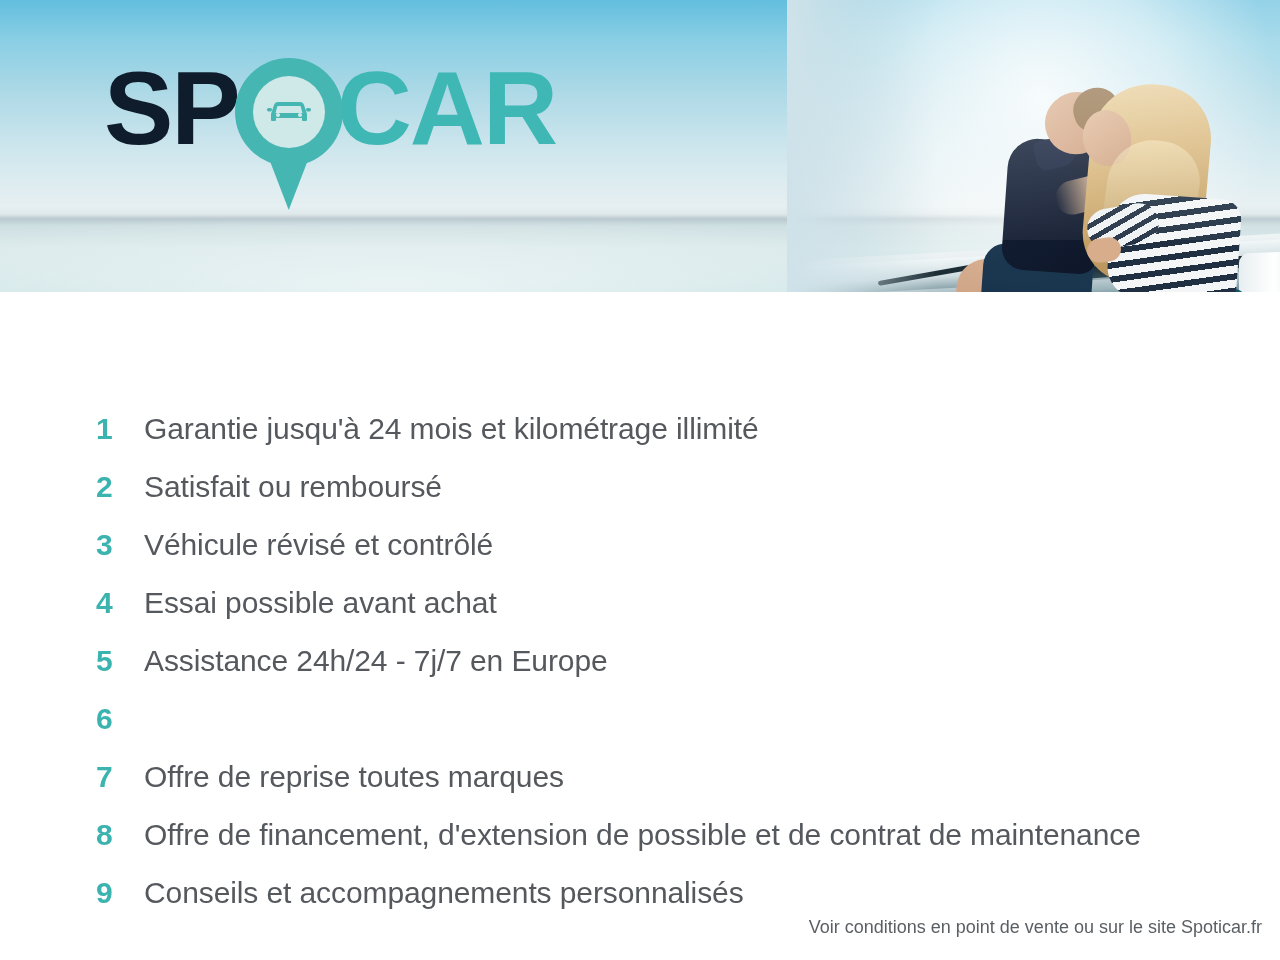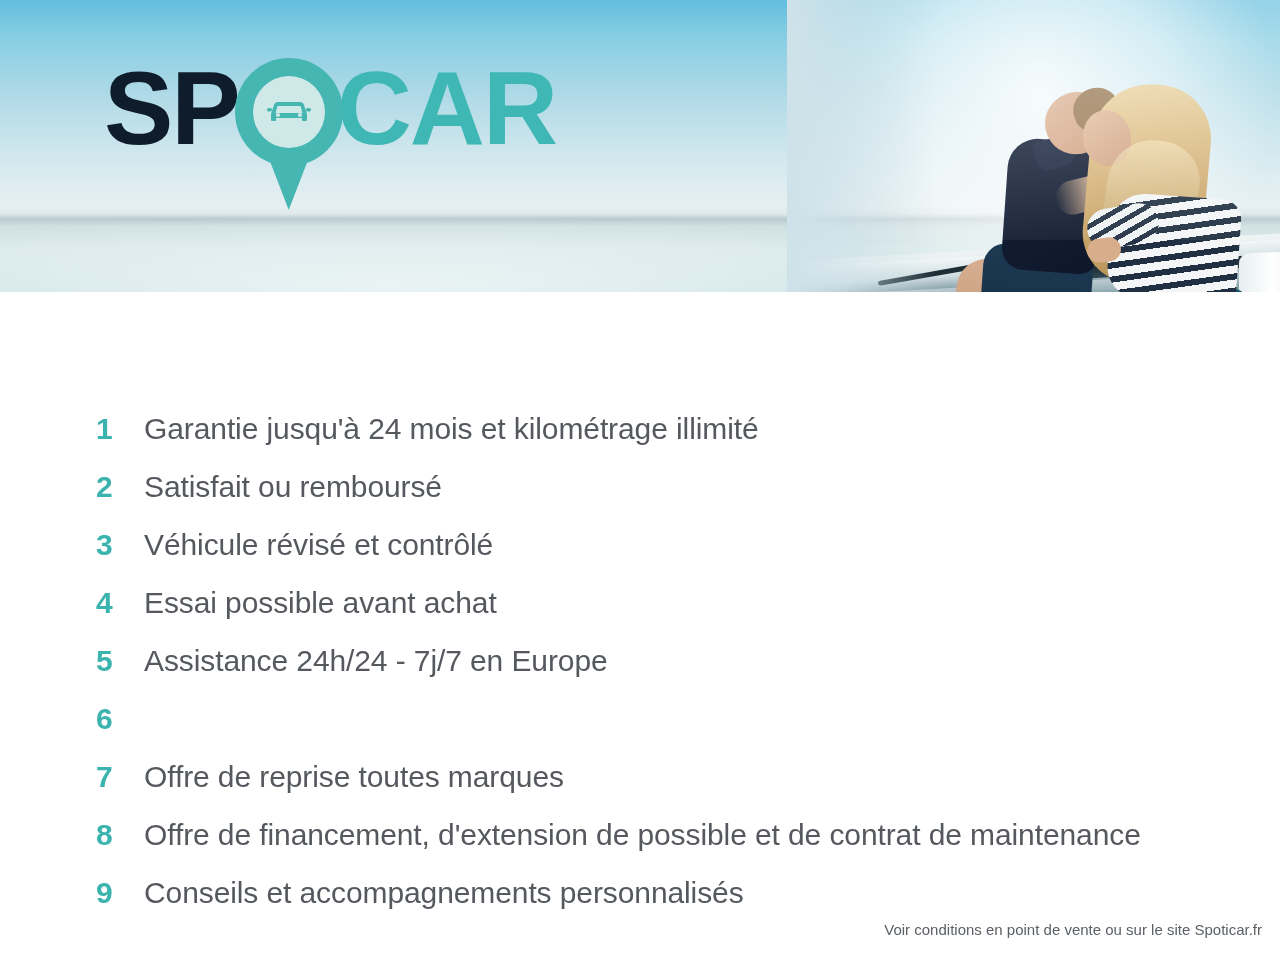--- a/index.html
+++ b/index.html
@@ -354,21 +354,21 @@
     letter-spacing: -0.1px;
   }
   .list-text em {
     font-style: italic;
   }
 
   
   .footer-note {
     position: absolute;
     right: 18px; bottom: 22px;
-    font-size: 15px;
+    font-size: 18px;
     color: #5a5f64;
     white-space: nowrap;
   }
 </style>
 </head>
 <body>
 
 <div class="page">
 
   <div class="hero">

